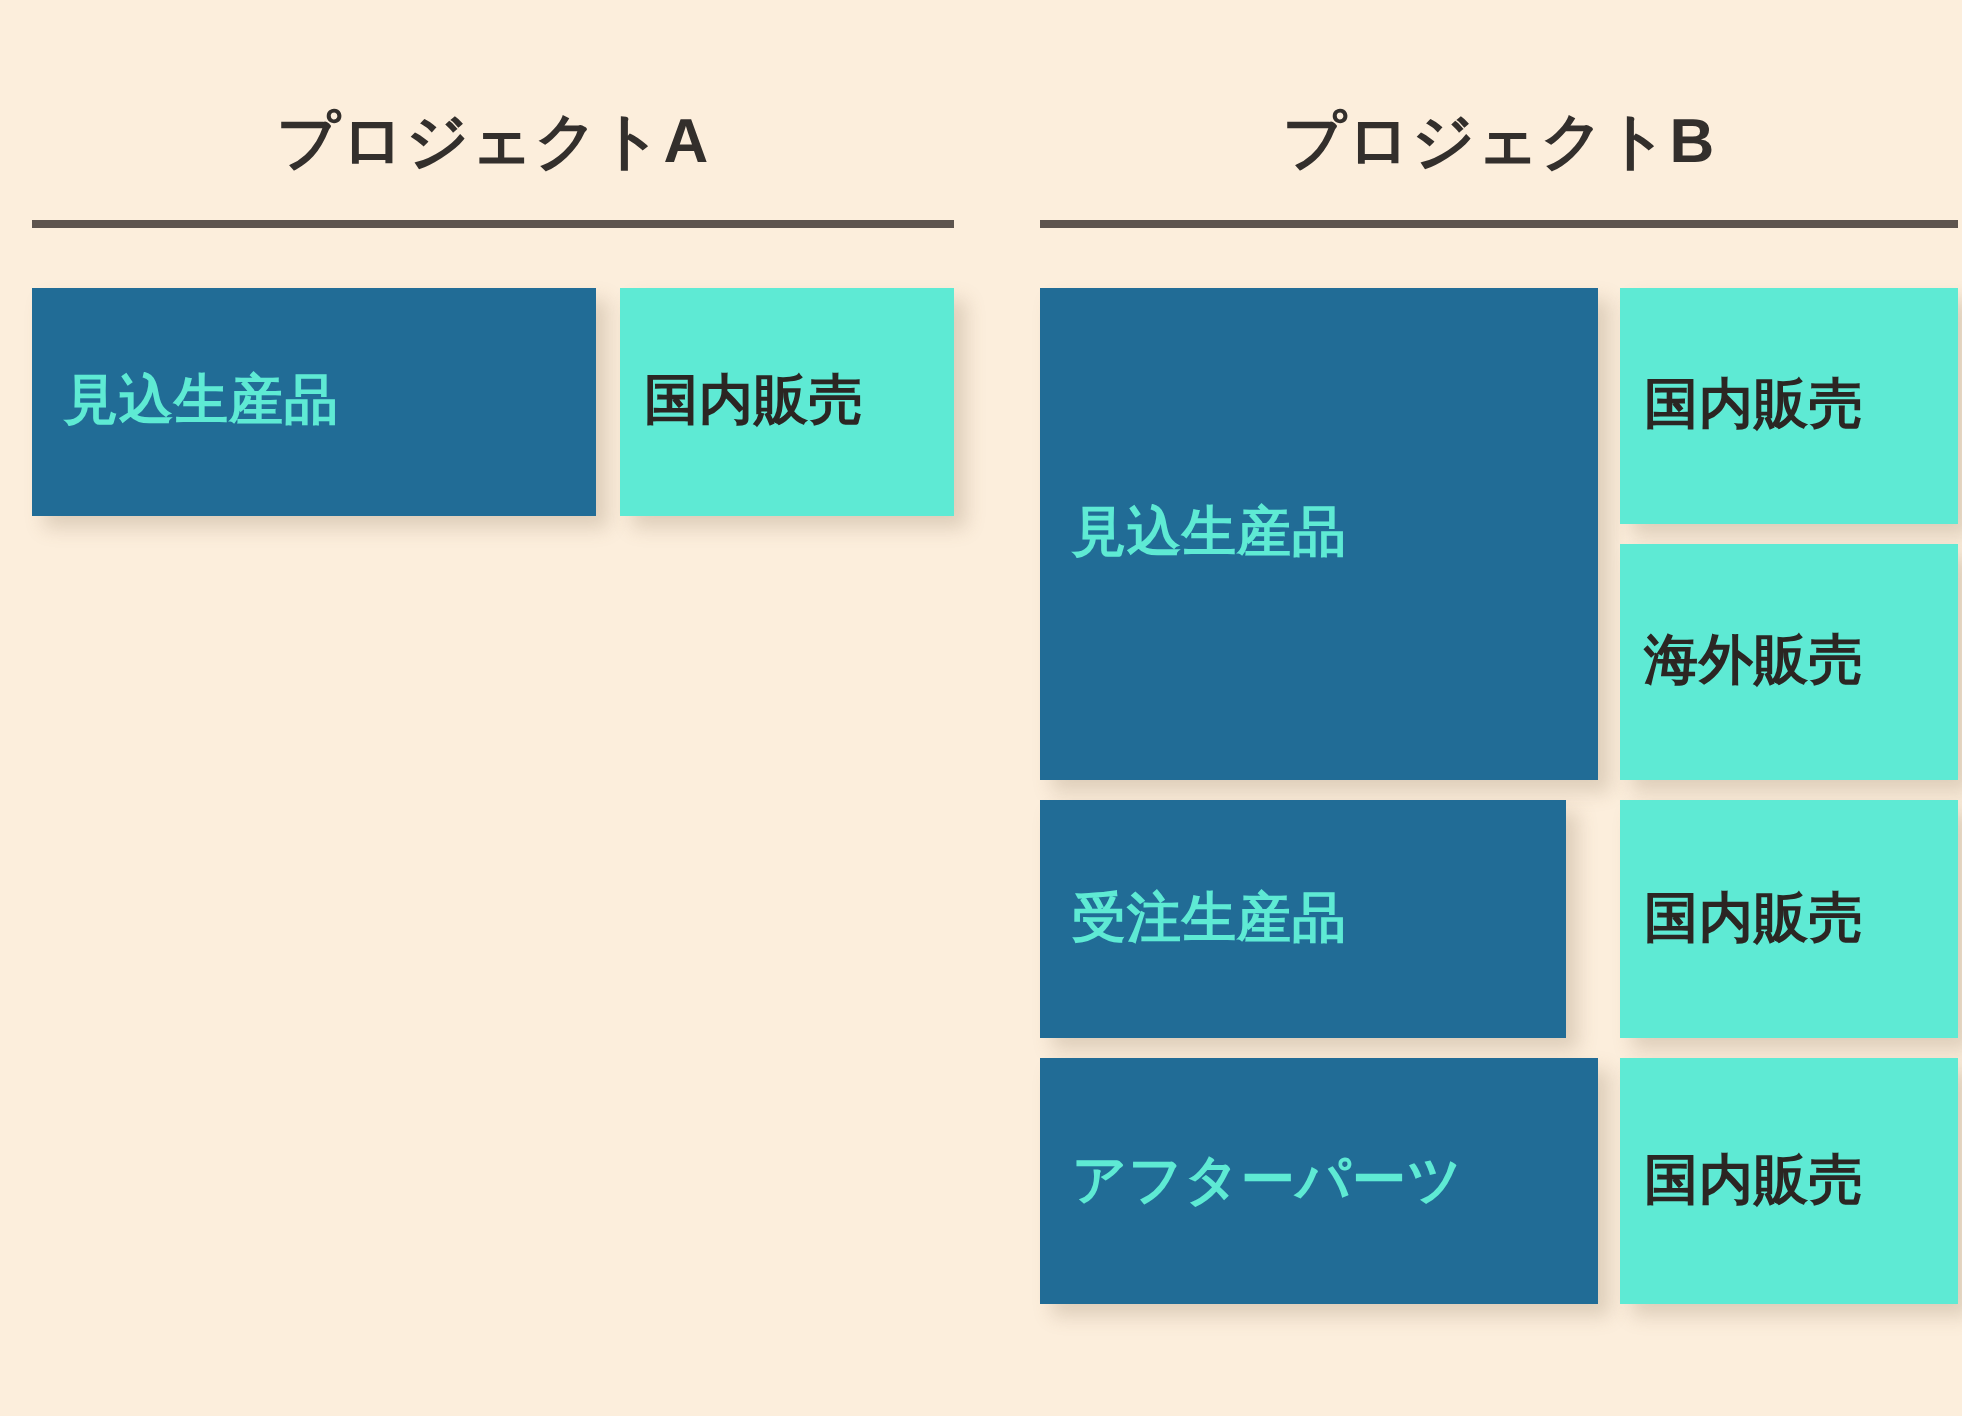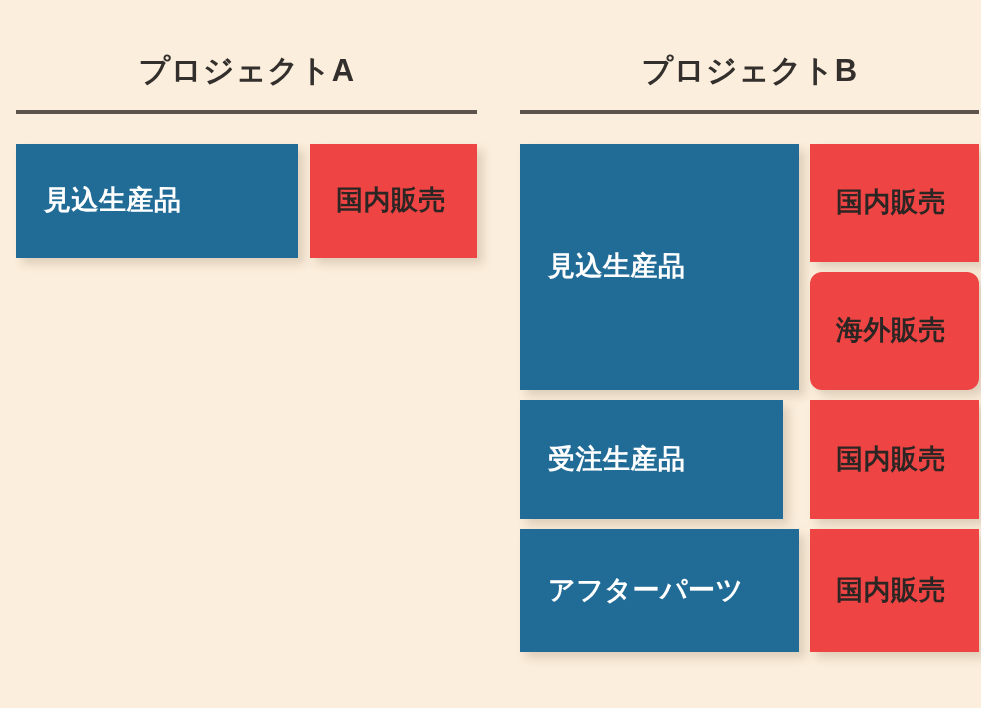--- a/index.html
+++ b/index.html
@@ -69,27 +69,27 @@
   
   .box {
     position: relative;
     box-sizing: border-box;
     display: flex;
     align-items: center;
     box-shadow: 6px 6px 9px rgba(120, 95, 70, 0.22);
   }
   .box-primary {
     background: #216c96;
-    color: #ffffff;
-    padding-left: 28px;
+    color: #5eead4;
+    padding-left: 16px;
   }
   .box-secondary {
-    background: #ef4444;
+    background: #5eead4;
     color: #2b2623;
-    padding-left: 26px;
+    padding-left: 12px;
   }
   .box-label {
     font-size: 27px;
     font-weight: bold;
     line-height: 1.25;
     letter-spacing: 0.5px;
     white-space: nowrap;
   }
 
   
@@ -105,21 +105,21 @@
     display: flex;
     flex-direction: column;
   }
   .col-b .cell-secondary { width: 169px; }
 
   .col-b .row-1 { height: 246px; }
   .col-b .row-2 { height: 119px; gap: 16px; }
   .col-b .row-3 { height: 123px; }
 
   .col-b .row-1 .cell-secondary.sub-a { height: 118px; margin-bottom: 10px; }
-  .col-b .row-1 .cell-secondary.sub-b { height: 118px; border-radius: 12px; }
+  .col-b .row-1 .cell-secondary.sub-b { height: 118px; }
   .col-b .row-2 .cell-secondary { height: 119px; }
   .col-b .row-3 .cell-secondary { height: 123px; }
 </style>
 </head>
 <body>
 
 <div class="board">
 
   <div class="column col-a">
 

